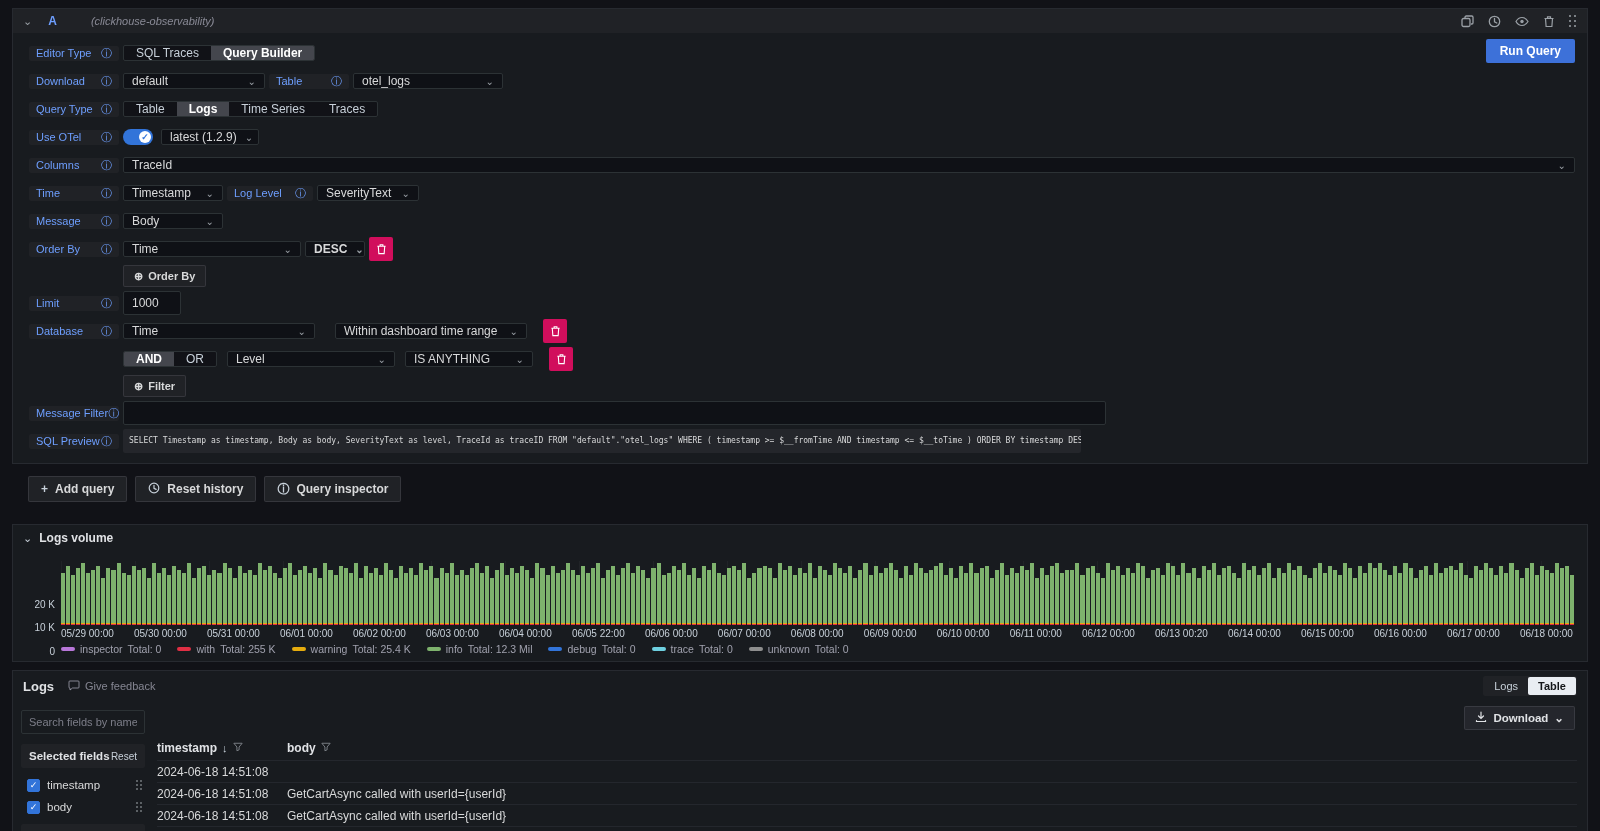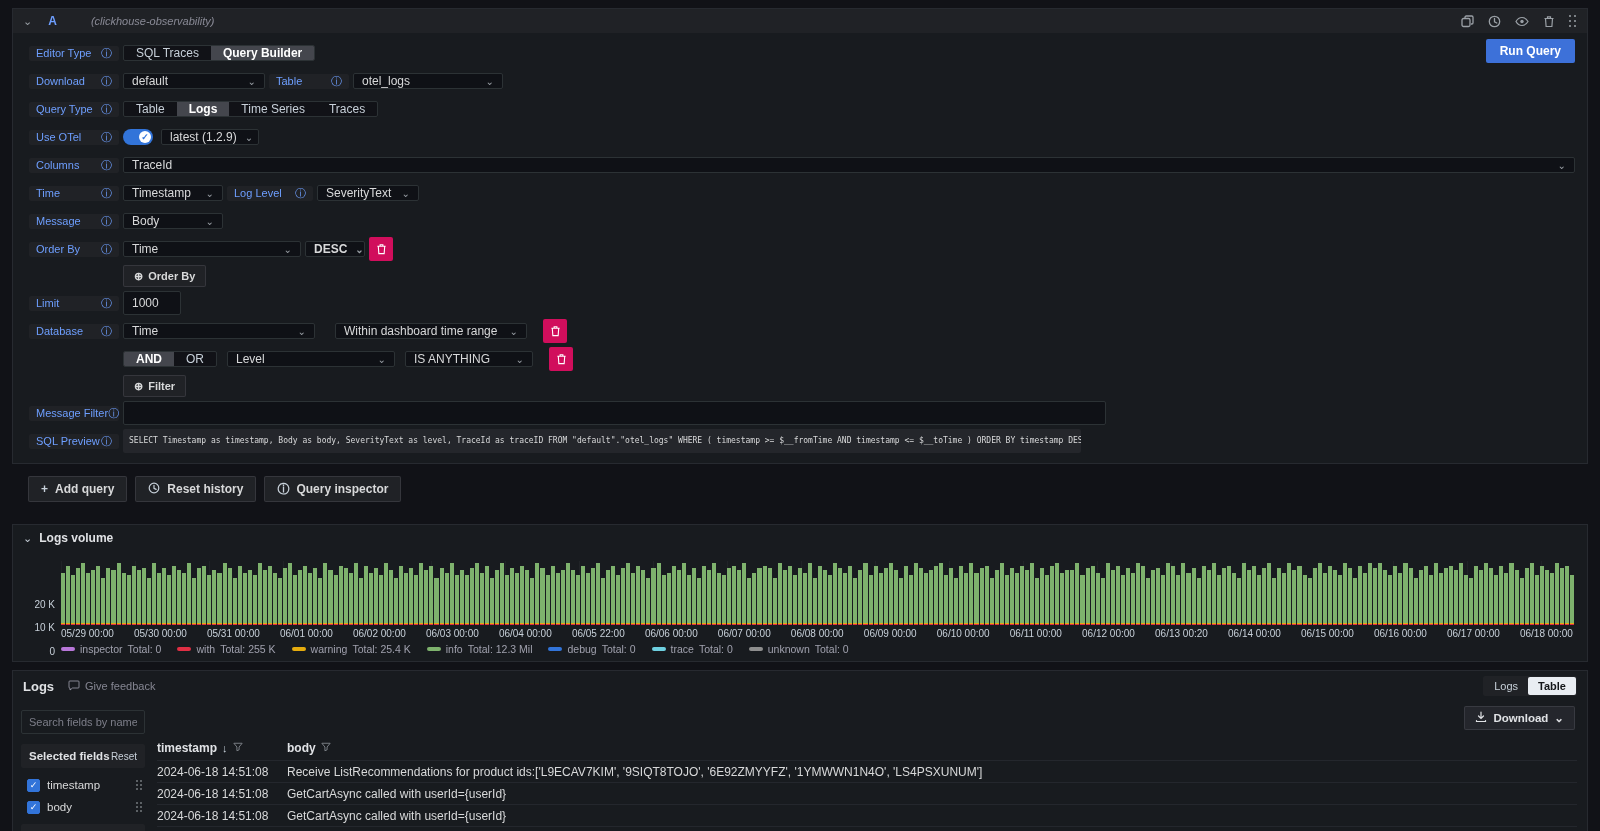--- a/index.html
+++ b/index.html
@@ -844,21 +844,20 @@
             <div class="col-body hcell">
               <span>body</span>
               <span class="funnel"><svg width="10" height="10" viewBox="0 0 12 12">
                     <path d="M1 1.5h10L7.3 6v3.4L4.7 10.5V6z" fill="none" stroke="#9aa0a6" stroke-width="1.1"></path>
                   </svg></span>
             </div>
           </div>
           <div id="log-rows">
               <div class="lt-row">
                 <div class="col-ts">2024-06-18 14:51:08</div>
-                <div class="col-body">Receive ListRecommendations for product ids:['L9ECAV7KIM', '9SIQT8TOJO', '6E92ZMYYFZ', '1YMWWN1N4O', 'LS4PSXUNUM']</div>
               </div>
               <div class="lt-row">
                 <div class="col-ts">2024-06-18 14:51:08</div>
                 <div class="col-body">GetCartAsync called with userId={userId}</div>
               </div>
               <div class="lt-row">
                 <div class="col-ts">2024-06-18 14:51:08</div>
                 <div class="col-body">GetCartAsync called with userId={userId}</div>
               </div>
               <div class="lt-row">

